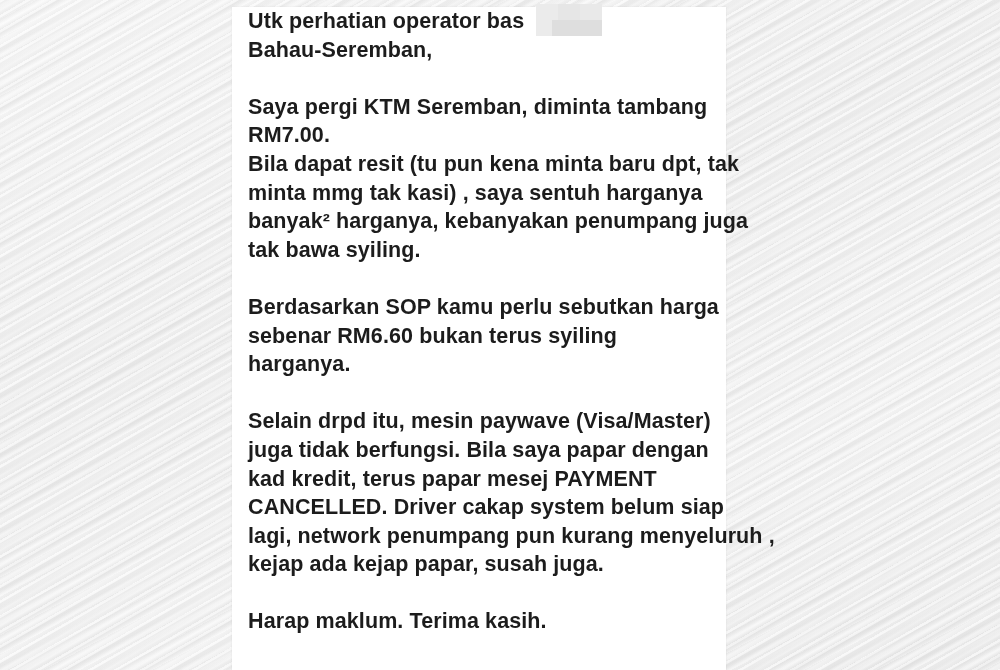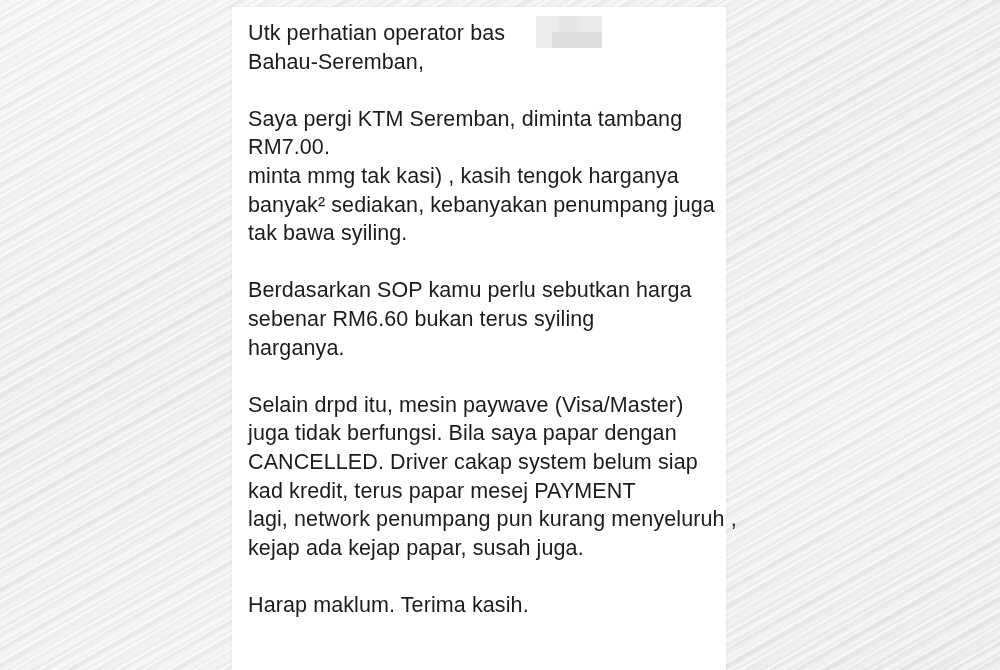--- a/index.html
+++ b/index.html
@@ -33,26 +33,27 @@
     left: 232px;
     top: 7px;
     width: 494px;
     height: 680px;
     background: #ffffff;
     box-shadow: 0 0 2px rgba(0,0,0,0.08);
   }
   .message {
     position: absolute;
     left: 16px;
-    top: 12px;
+    top: 0px;
     width: 470px;
     color: #1c1c1c;
     font-size: 21.5px;
     line-height: 28.6px;
     letter-spacing: 0.1px;
+    font-weight: bold;
   }
   .line {
     display: block;
     white-space: nowrap;
     height: 28.6px;
   }
   .blank {
     display: block;
     height: 28.6px;
   }
@@ -82,30 +83,31 @@
 <div class="card">
   <div class="message">
     <div class="line1-wrap">
       <span class="line">Utk perhatian operator bas</span>
       <div class="redact"></div>
     </div>
     <span class="line">Bahau-Seremban,</span>
     <span class="blank"></span>
     <span class="line">Saya pergi KTM Seremban, diminta tambang</span>
     <span class="line">RM7.00.</span>
-    <span class="line">minta mmg tak kasi) , kasih tengok harganya</span>
-    <span class="line">banyak² sediakan, kebanyakan penumpang juga</span>
+    <span class="line">Bila dapat resit (tu pun kena minta baru dpt, tak</span>
+    <span class="line">minta mmg tak kasi) , saya sentuh harganya</span>
+    <span class="line">banyak² harganya, kebanyakan penumpang juga</span>
     <span class="line">tak bawa syiling.</span>
     <span class="blank"></span>
     <span class="line">Berdasarkan SOP kamu perlu sebutkan harga</span>
     <span class="line">sebenar RM6.60 bukan terus syiling</span>
     <span class="line">harganya.</span>
     <span class="blank"></span>
     <span class="line">Selain drpd itu, mesin paywave (Visa/Master)</span>
     <span class="line">juga tidak berfungsi. Bila saya papar dengan</span>
+    <span class="line">kad kredit, terus papar mesej PAYMENT</span>
     <span class="line">CANCELLED. Driver cakap system belum siap</span>
-    <span class="line">kad kredit, terus papar mesej PAYMENT</span>
     <span class="line">lagi, network penumpang pun kurang menyeluruh ,</span>
     <span class="line">kejap ada kejap papar, susah juga.</span>
     <span class="blank"></span>
     <span class="line">Harap maklum. Terima kasih.</span>
   </div>
 </div>
 
 </body></html>

